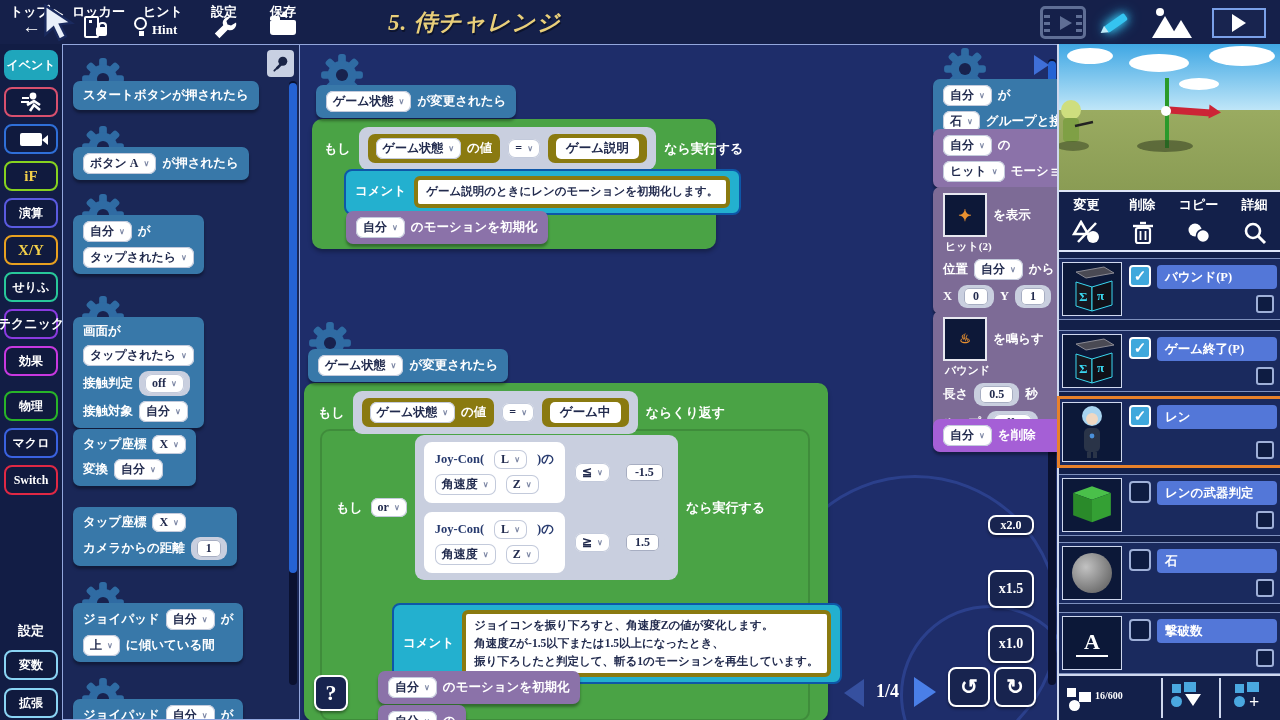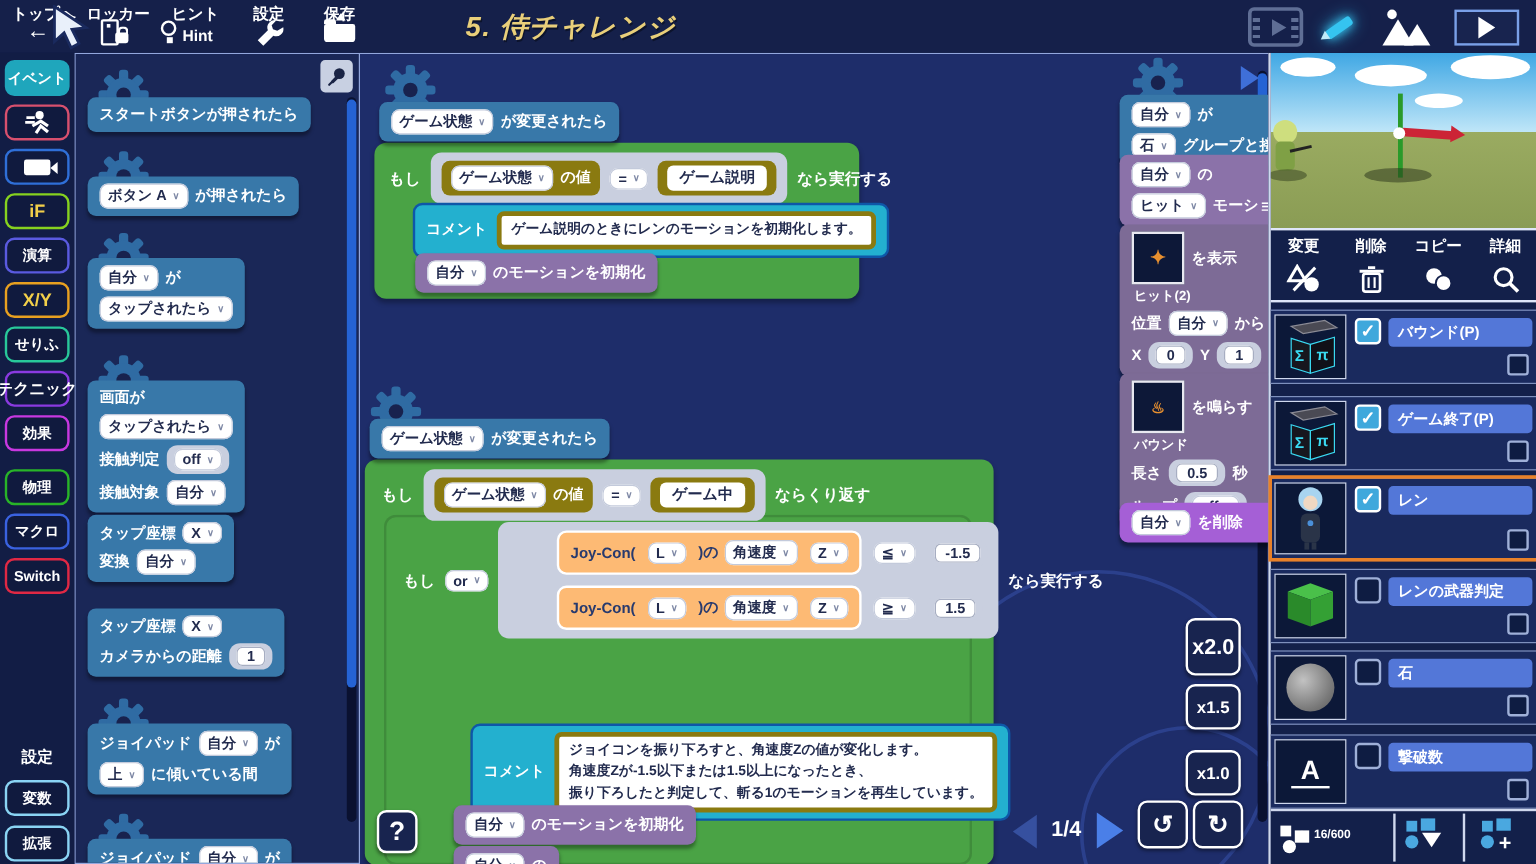--- a/index.html
+++ b/index.html
@@ -1,18 +1,18 @@
 <!DOCTYPE html>
 <html><head>
 <meta charset="utf-8">
 <style>
   html,body{margin:0;padding:0;background:#0b1334;}
   *{box-sizing:border-box;}
   #app{position:relative;width:1280px;height:720px;overflow:hidden;background:#101a3e;
-       font-family:Liberation Sans, sans-serif;}
+       font-family:Liberation Serif, serif;}
 
   
   .topbar{position:absolute;left:0;top:0;width:1280px;height:44px;background:#15204a;z-index:50;}
   .tmenu-label{position:absolute;color:#fff;font-size:13px;font-weight:bold;top:3px;white-space:nowrap;}
   .tmenu-ico{position:absolute;color:#fff;}
   .title{position:absolute;left:388px;top:7px;color:#e9cf7a;font-size:23px;font-weight:bold;
          letter-spacing:1px;text-shadow:1px 2px 0 rgba(0,0,0,.4);font-style:italic;}
   .back-arrow{font-size:19px;font-weight:bold;}
   .hint-sub{position:absolute;left:152px;top:22px;color:#fff;font-weight:bold;font-size:13px;}
   
@@ -99,22 +99,22 @@
   .ifrow{position:absolute;display:flex;align-items:center;gap:8px;z-index:2;color:#fff;font-weight:bold;font-size:13px;}
   .cond{background:#c9cfdf;border-radius:9px;padding:7px 9px;display:flex;align-items:center;gap:8px;}
   .cond.col{flex-direction:column;align-items:flex-start;gap:9px;}
   .b-olive{background:#8a7a10;border-radius:7px;padding:4px 8px;display:inline-flex;align-items:center;gap:6px;
       color:#fff;font-weight:bold;font-size:12.5px;}
   .olive-val{background:#fff;border-radius:5px;padding:2px 10px;color:#222b4e;font-weight:bold;font-size:12.5px;}
   .b-comment{position:absolute;background:#23b0cf;border:2px solid #0e57a8;border-radius:8px;padding:5px 9px;
       display:flex;align-items:center;gap:8px;color:#fff;font-weight:bold;font-size:12.5px;z-index:2;}
   .cfield{background:#fff;border:4px solid #8a7a10;border-radius:6px;padding:3px 8px;color:#222b4e;
       font-weight:bold;font-size:11.5px;line-height:1.55;white-space:nowrap;}
-  .b-pink{background:#fdba74;color:#273a6e;border:2px solid #fff;border-radius:8px;padding:6px 9px;
-      display:flex;flex-direction:row;gap:5px;font-weight:bold;font-size:12.5px;margin-left:40px;}
+  .b-pink{background:#ffffff;color:#273a6e;border:2px solid #fff;border-radius:8px;padding:6px 9px;
+      display:flex;flex-direction:column;gap:5px;font-weight:bold;font-size:12.5px;}
   .pinkrow{display:flex;align-items:center;gap:10px;}
   .canvas-tri{position:absolute;width:0;height:0;border-left:15px solid #3f6fd8;
       border-top:10px solid transparent;border-bottom:10px solid transparent;z-index:5;}
   .navybtn{position:absolute;background:#18244f;border:2.5px solid #fff;border-radius:8px;color:#fff;
       font-weight:bold;display:flex;align-items:center;justify-content:center;z-index:6;box-shadow:0 2px 3px rgba(0,0,0,.4);}
   .pager-tri{position:absolute;width:0;height:0;z-index:6;}
   .pagetext{position:absolute;color:#fff;font-weight:bold;font-size:18px;z-index:6;}
 
   
   .inspector{position:absolute;left:1057px;top:44px;width:223px;height:676px;background:#13204a;
@@ -669,21 +669,21 @@
           </span>
         <span>を削除</span>
       </div>
     </div>
 
     <div class="canvas-tri" style="left:734px;top:10px"></div>
     <div class="scroll-track" style="left:748px;top:14px;height:626px"></div>
     <div class="scroll-thumb" style="left:748px;top:16px;height:226px"></div>
 
     <div class="navybtn" style="left:14px;top:630px;width:34px;height:36px;font-size:22px">?</div>
-    <div class="navybtn" style="left:688px;top:470px;width:46px;height:48px;font-size:18px">x2.0</div>
+    <div class="navybtn" style="left:688px;top:470px;width:46px;height:20px;font-size:12px">x2.0</div>
     <div class="navybtn" style="left:688px;top:525px;width:46px;height:38px;font-size:14px">x1.5</div>
     <div class="navybtn" style="left:688px;top:580px;width:46px;height:38px;font-size:14px">x1.0</div>
 
     <div class="pager-tri" style="left:544px;top:634px;border-right:20px solid #36509f;border-top:14px solid transparent;border-bottom:14px solid transparent"></div>
     <div class="pagetext" style="left:576px;top:636px">1/4</div>
     <div class="pager-tri" style="left:614px;top:632px;border-left:22px solid #4a7fe8;border-top:15px solid transparent;border-bottom:15px solid transparent"></div>
     <div class="navybtn" style="left:648px;top:622px;width:42px;height:40px;font-size:21px">
         <span>↺</span>
       </div>
     <div class="navybtn" style="left:694px;top:622px;width:42px;height:40px;font-size:21px">

